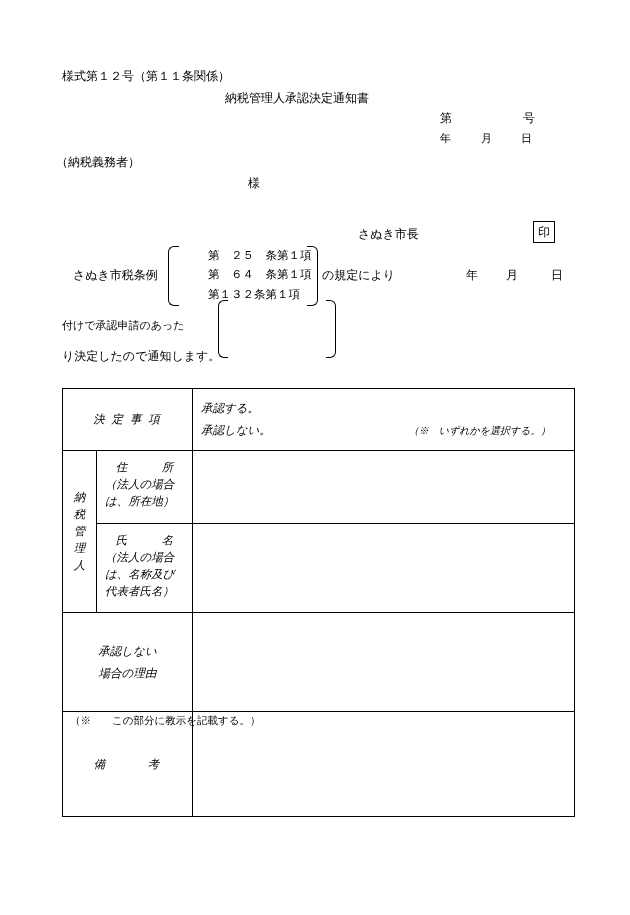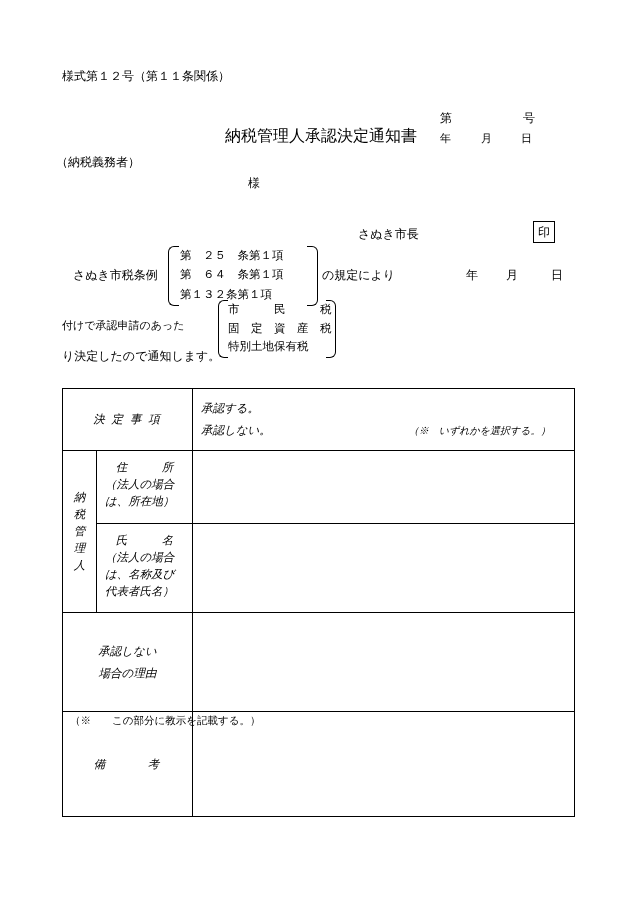--- a/index.html
+++ b/index.html
@@ -18,21 +18,21 @@
   .page {
     position: absolute;
     left: 0; top: 0;
     width: 592px;
     height: 915px;
     overflow: hidden;
   }
   .abs { position: absolute; white-space: nowrap; }
 
   .form-no   { left: 62px;  top: 68px;  font-size: 12px; }
-  .doc-title { left: 225px; top: 90px;  font-size: 16px; margin-top: 36px; }
+  .doc-title { left: 225px; top: 90px;  font-size: 12px; }
 
   .no-label  { left: 440px; top: 110px; font-size: 12px; }
   .no-unit   { left: 523px; top: 110px; font-size: 12px; }
   .date-y { position:absolute; left: 440px; top:131px; }
   .date-m { position:absolute; left: 481px; top:131px; }
   .date-d { position:absolute; left: 521px; top:131px; }
 
   .taxpayer  { left: 56px;  top: 154px; font-size: 12px; }
   .sama      { left: 248px; top: 175px; font-size: 12px; }
 
@@ -53,21 +53,21 @@
     position: absolute;
     left: 168px; top: 246px;
     width: 150px; height: 58px;
   }
   .art-lines {
     position: absolute;
     left: 12px; top: 0;
     font-size: 11.5px;
     line-height: 19.3px;
   }
-  .art-lines div { white-space: nowrap; }
+  .art-lines div { white-space: nowrap; margin-left: 28px; }
   .brace-l, .brace-r {
     position: absolute;
     top: 0;
     width: 10px;
     height: 58px;
     border-top: 1px solid #000;
     border-bottom: 1px solid #000;
   }
   .brace-l { left: 0;   border-left: 1px solid #000;  border-radius: 6px 0 0 6px; }
   .brace-r { right: 0;  border-right: 1px solid #000; border-radius: 0 6px 6px 0; }
@@ -194,25 +194,20 @@
   <div class="abs by-provision">の規定により</div>
   <div class="abs date2-y">年</div>
   <div class="abs date2-m">月</div>
   <div class="abs date2-d">日</div>
 
   <div class="abs applied">付けで承認申請のあった</div>
 
   <div class="tax-group">
     <div class="brace-l2"></div>
     <div class="brace-r2"></div>
-    <div class="tax-lines">
-      <div>市　　　民　　　税</div>
-      <div>固　定　資　産　税</div>
-      <div>特別土地保有税</div>
-    </div>
   </div>
 
   <div class="abs decided">り決定したので通知します。</div>
 
   <table class="form">
     <colgroup>
       <col style="width:34px">
       <col style="width:96px">
       <col style="width:382px">
     </colgroup>

